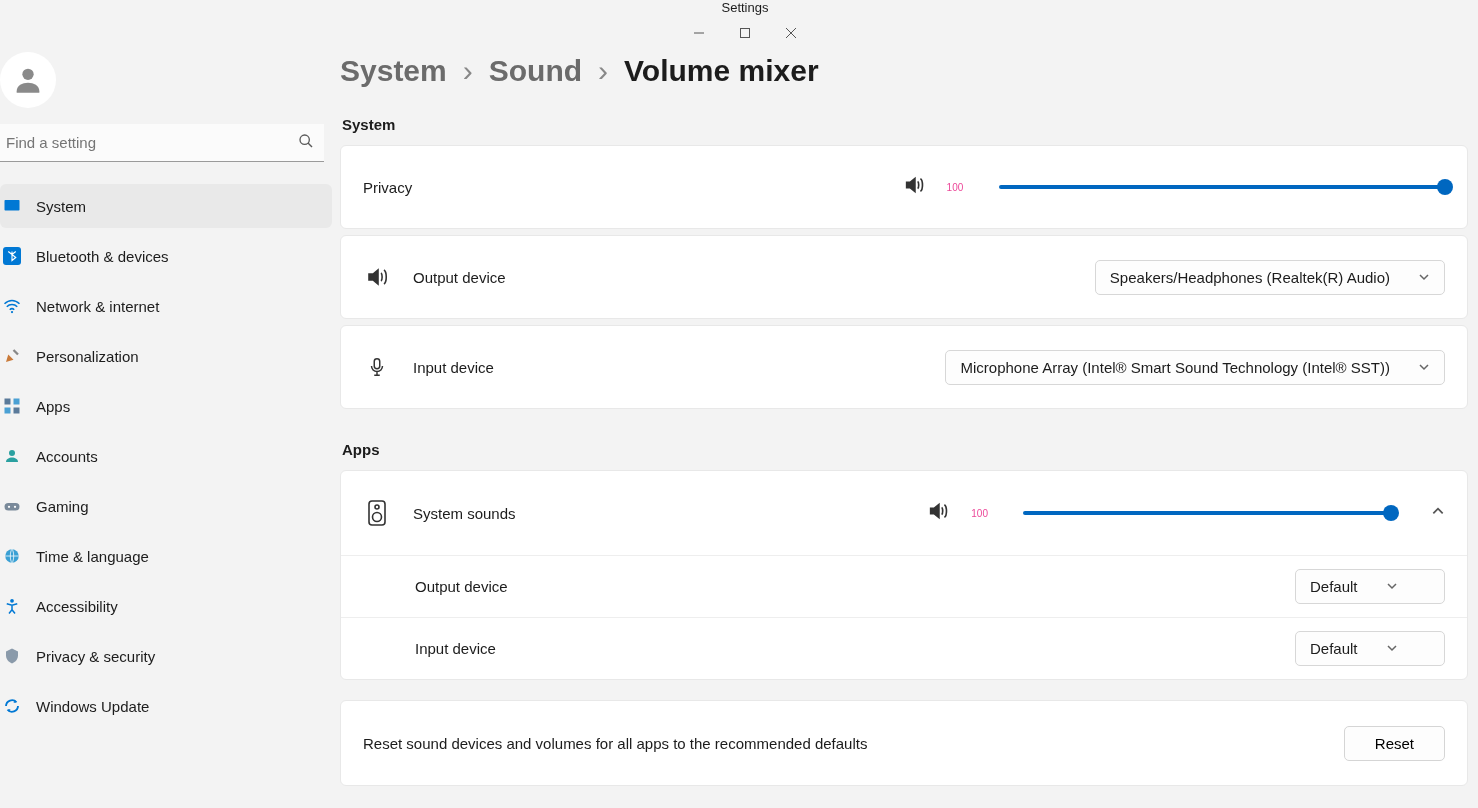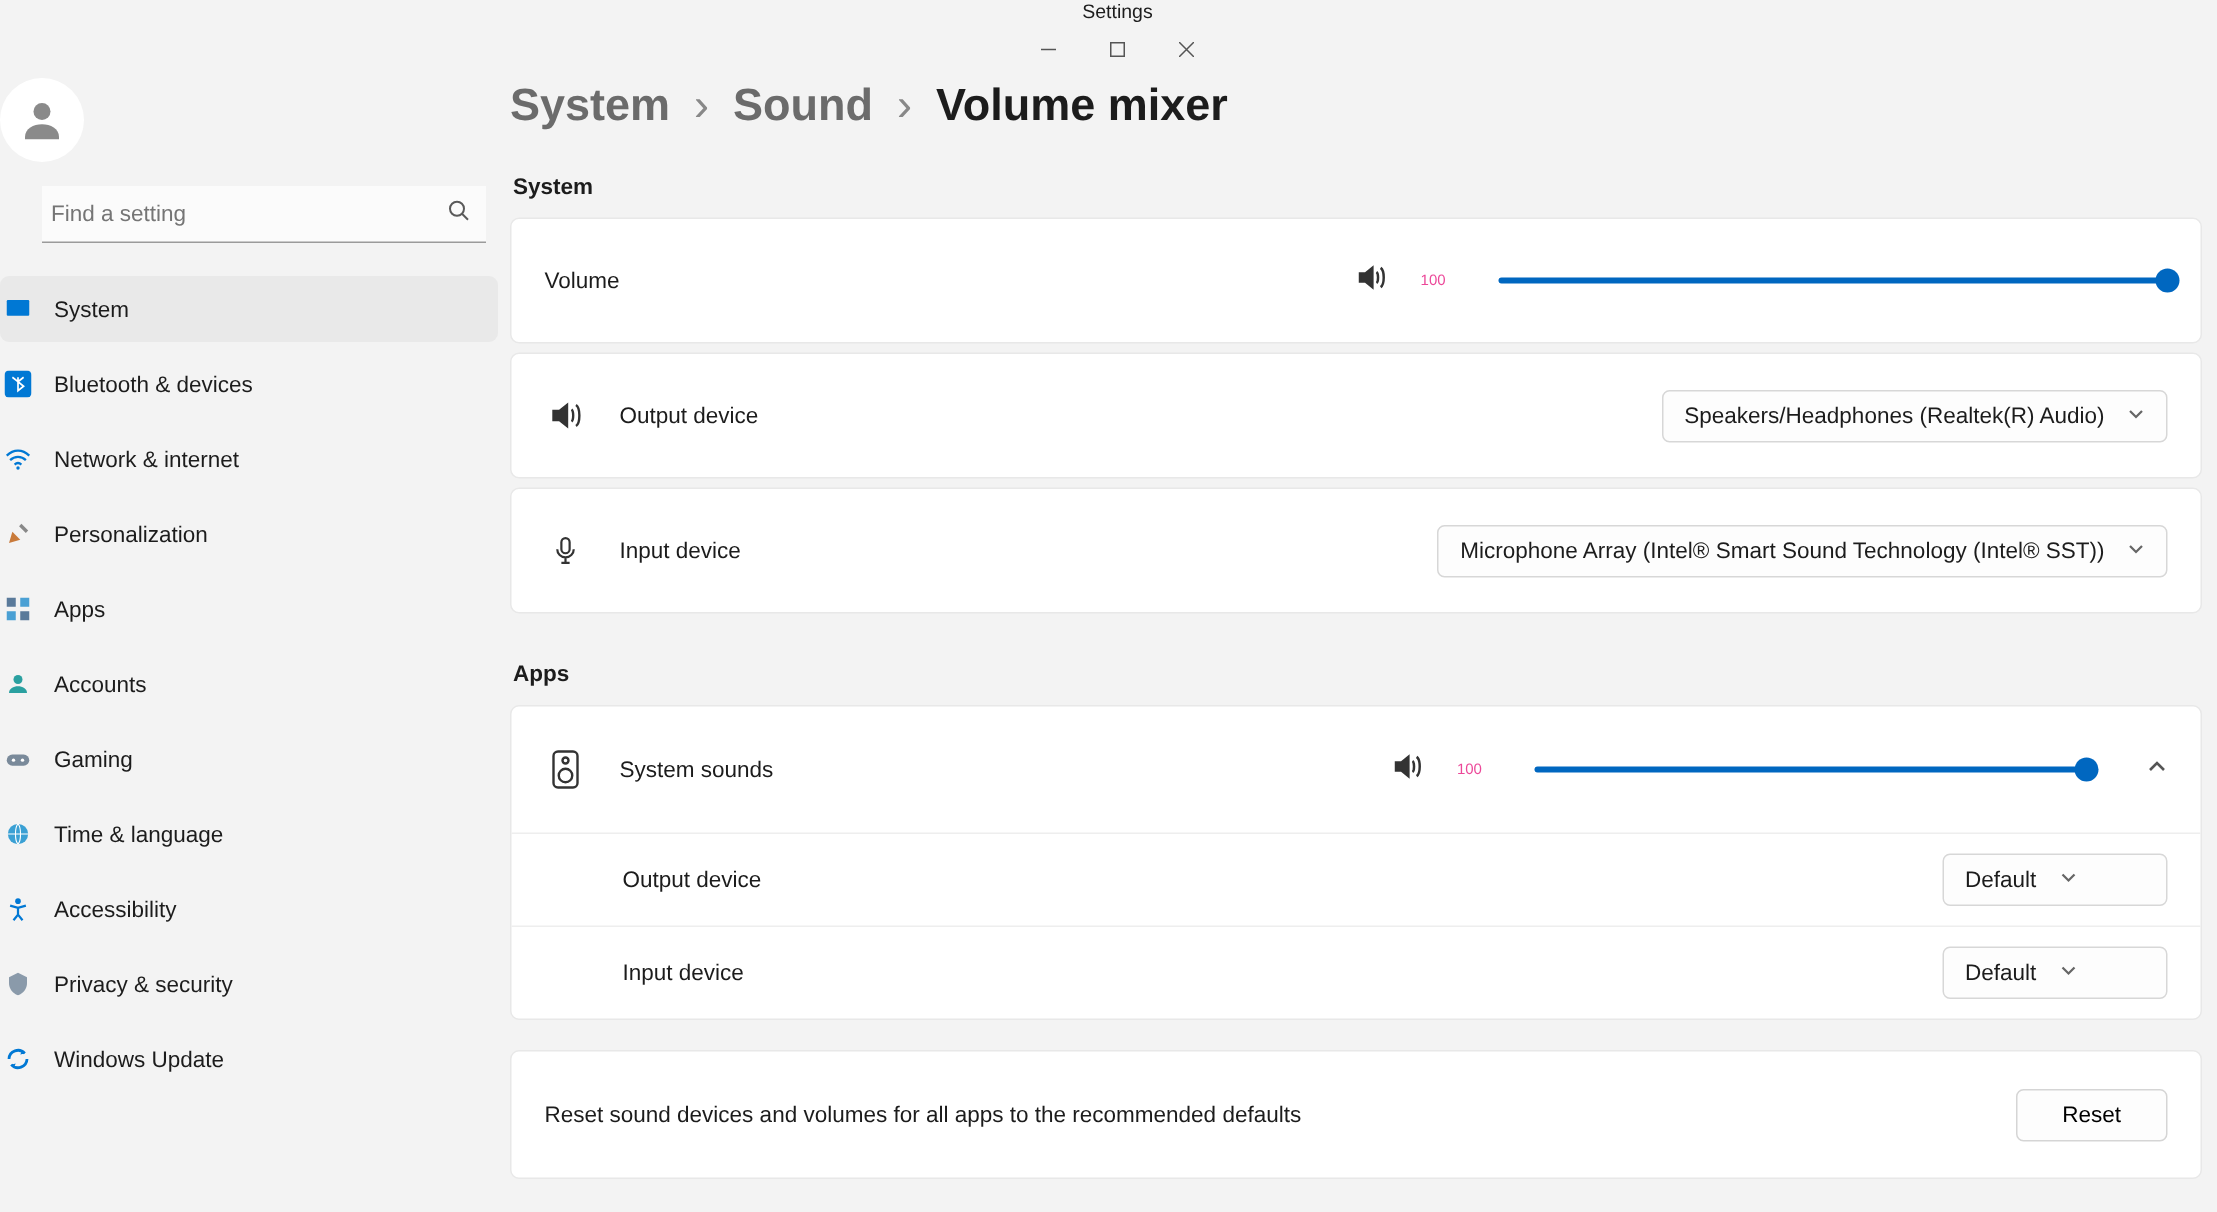--- a/index.html
+++ b/index.html
@@ -38,21 +38,20 @@
     width: 56px; height: 56px;
     border-radius: 50%;
     background: #fff;
     display: flex; align-items: center; justify-content: center;
     margin: 6px 0 16px 0;
   }
   .avatar svg { fill: #8a8a8a; }
   .search {
     position: relative;
     margin: 0 8px 22px 0;
-    padding-left: 28px;
   }
   .search input {
     width: 100%;
     height: 38px;
     padding: 0 36px 0 6px;
     font-size: 15px;
     border: none;
     border-bottom: 1px solid #9a9a9a;
     background: #fbfbfb;
     outline: none;
@@ -124,21 +123,21 @@
     height: 4px; background: #0067c0; border-radius: 2px;
     transform: translateY(-50%);
   }
   .slider .thumb {
     position: absolute; top: 50%; right: 0;
     width: 16px; height: 16px; border-radius: 50%;
     background: #0067c0;
     transform: translate(50%, -50%);
   }
   .dropdown {
-    display: flex; align-items: center; gap: 15px;
+    display: flex; align-items: center; gap: 28px;
     border: 1px solid #d7d7d7;
     border-radius: 5px;
     padding: 8px 14px;
     background: #fdfdfd;
     font-size: 15px;
     cursor: pointer;
     margin-left: 18px;
   }
   .dropdown .chev-down { color: #666; }
   .row.sub { padding-left: 74px; min-height: 62px; }
@@ -312,21 +311,21 @@
       <span class="chev">›</span>
       <span class="bc-link">Sound</span>
       <span class="chev">›</span>
       <span class="bc-current">Volume mixer</span>
     </div>
 
     <div class="section-title">System</div>
 
     <div class="card">
       <div class="row">
-        <span class="label">Volume</span>
+        <span class="label">Privacy</span>
         <div class="spacer"></div>
         <span>
           <svg width="22" height="22" viewBox="0 0 24 24" fill="none" stroke="#333" stroke-width="1.8">
               <path d="M4 9v6h4l5 4V5L8 9H4z" fill="#333"></path>
               <path d="M16 8c1.5 1 1.5 7 0 8M19 5c3 2 3 12 0 14"></path>
             </svg>
         </span>
         <span class="vol-value">100</span>
         <div class="slider" style="width:240px">
           <div class="track"></div>

